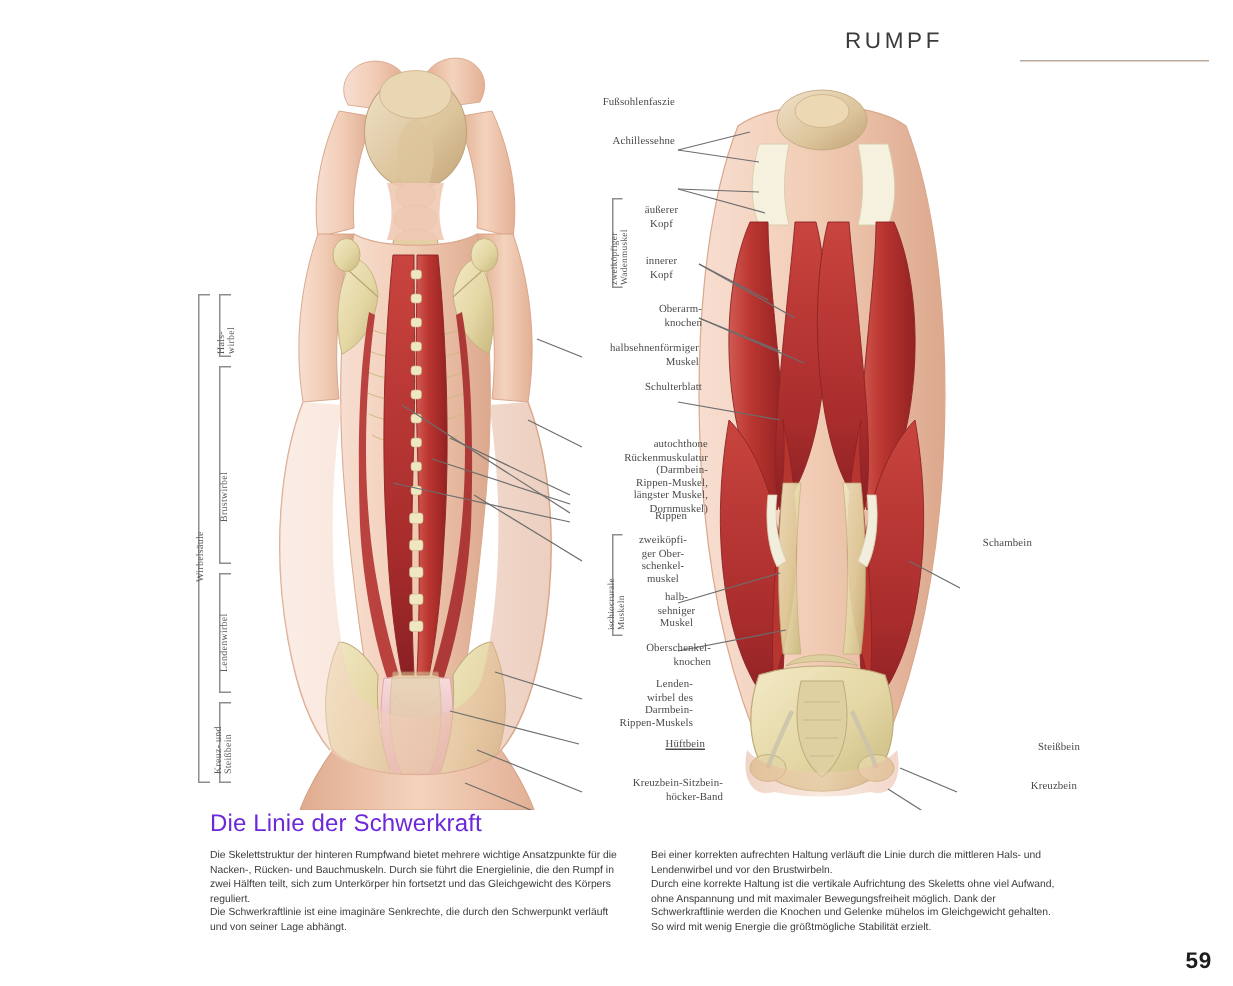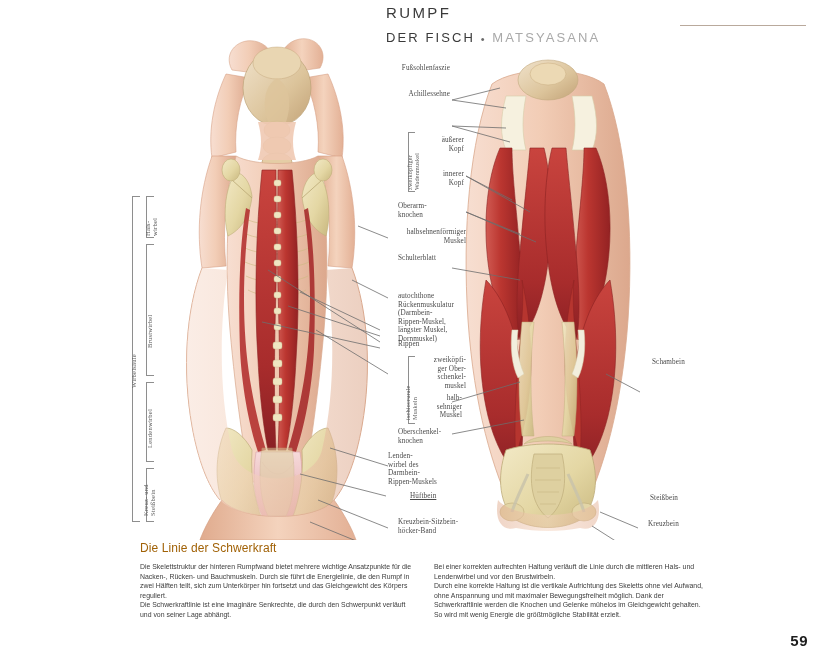--- a/index.html
+++ b/index.html
@@ -7,21 +7,21 @@
     width:822px;height:657px;
     background:#ffffff;
     font-family:"Liberation Sans", sans-serif;
     position:relative;
     overflow:hidden;
     color:#2b2b2b;
   }
   .page{position:absolute;inset:0;}
 
   
-  .header{position:absolute;top:4px;right:16px;text-align:left;width:420px;}
+  .header{position:absolute;top:19px;right:16px;text-align:center;width:420px;}
   .header .line1{
     font-size:15px;letter-spacing:2.4px;color:#3a3a3a;font-weight:400;
     padding-bottom:2px;
   }
   .header .rule{
     height:1px;background:#b9a99c;margin:2px 0 4px auto;width:126px;
   }
   .header .line2{font-size:13px;letter-spacing:2.1px;color:#3a3a3a;}
   .header .line2 .asana{color:#a9a9a9;}
   .header .line2 .dot{color:#6a6a6a;font-size:11px;vertical-align:middle;}
@@ -32,39 +32,40 @@
 
   
   .lbl{
     position:absolute;
     font-family:"Liberation Serif", serif;
     font-size:7.2px;
     line-height:8.6px;
     color:#4a4a4a;
     letter-spacing:.1px;
     white-space:pre-line;
+    text-align:right;
   }
   .lbl.r{text-align:right;}
-  .lbl.c{text-align:right;}
+  .lbl.c{text-align:center;}
   .vlbl{
     position:absolute;
     font-family:"Liberation Serif", serif;
     font-size:6.6px;
     color:#5a5a5a;
     white-space:nowrap;
     transform-origin:0 0;
     transform:rotate(-90deg);
     letter-spacing:.2px;
   }
   .brk{position:absolute;border:1px solid #8e8e8e;border-right:none;}
 
   
   .textblock{position:absolute;left:140px;top:541px;width:566px;}
   .tb-title{
-    font-size:12px;color:#a16207;font-weight:400;margin:0 0 7px 0;
+    font-size:16px;color:#6d28d9;font-weight:400;margin:0 0 7px 0;
     letter-spacing:.1px;
   }
   .cols{display:flex;gap:22px;}
   .col{width:272px;}
   .col p{
     margin:0;
     font-size:6.9px;
     line-height:9.6px;
     color:#3b3b3b;
     text-align:left;
@@ -75,25 +76,20 @@
   }
 </style>
 </head>
 <body>
 
 <div class="page">
 
   <div class="header">
     <div class="line1">RUMPF</div>
     <div class="rule"></div>
-    <div class="line2">
-      <span>DER FISCH</span>
-      <span class="dot">•</span>
-      <span class="asana">MATSYASANA</span>
-    </div>
   </div>
 
   <div class="art">
     <svg width="822" height="510" viewBox="0 0 822 510" xmlns="http://www.w3.org/2000/svg">
       <defs>
         <linearGradient id="gSkin" x1="0" y1="0" x2="1" y2="0">
           <stop offset="0%" stop-color="#f7ded1"></stop>
           <stop offset="45%" stop-color="#f2cdb6"></stop>
           <stop offset="100%" stop-color="#dca88d"></stop>
         </linearGradient>
@@ -363,37 +359,37 @@
 Dornmuskel)</div>
     <div class="lbl" style="left:398px;top:340px;width:60px;">Rippen</div>
 
     <div class="brk" style="left:408px;top:356px;width:6px;height:66px;"></div>
     <div class="vlbl" style="left:404px;top:420px;white-space:pre-line;line-height:7.2px;font-size:6.2px;">ischiocrurale
 Muskeln</div>
     <div class="lbl c" style="left:418px;top:356px;width:48px;">zweiköpfi-
 ger Ober-
 schenkel-
 muskel</div>
-    <div class="lbl c" style="left:414px;top:394px;width:48px;">halb-
+    <div class="lbl c" style="left:427px;top:394px;width:48px;">halb-
 sehniger
 Muskel</div>
 
     <div class="lbl" style="left:398px;top:428px;width:76px;">Oberschenkel-
 knochen</div>
     <div class="lbl" style="left:388px;top:452px;width:74px;">Lenden-
 wirbel des
 Darmbein-
 Rippen-Muskels</div>
     <div class="lbl" style="left:410px;top:492px;width:60px;text-decoration:underline;">Hüftbein</div>
     <div class="lbl" style="left:398px;top:518px;width:84px;">Kreuzbein-Sitzbein-
 höcker-Band</div>
   </div>
 
   <div>
-    <div class="lbl" style="left:652px;top:358px;width:70px;">Schambein</div>
+    <div class="lbl" style="left:618px;top:358px;width:70px;">Schambein</div>
     <div class="lbl" style="left:650px;top:494px;width:70px;">Steißbein</div>
     <div class="lbl" style="left:648px;top:520px;width:70px;">Kreuzbein</div>
   </div>
 
   <div class="textblock">
     <h2 class="tb-title">Die Linie der Schwerkraft</h2>
     <div class="cols">
       <div class="col">
         <p>Die Skelettstruktur der hinteren Rumpfwand bietet mehrere wichtige Ansatzpunkte für die Nacken-, Rücken- und Bauchmuskeln. Durch sie führt die Energielinie, die den Rumpf in zwei Hälften teilt, sich zum Unterkörper hin fortsetzt und das Gleichgewicht des Körpers reguliert.</p>
         <p>Die Schwerkraftlinie ist eine imaginäre Senkrechte, die durch den Schwerpunkt verläuft und von seiner Lage abhängt.</p>

